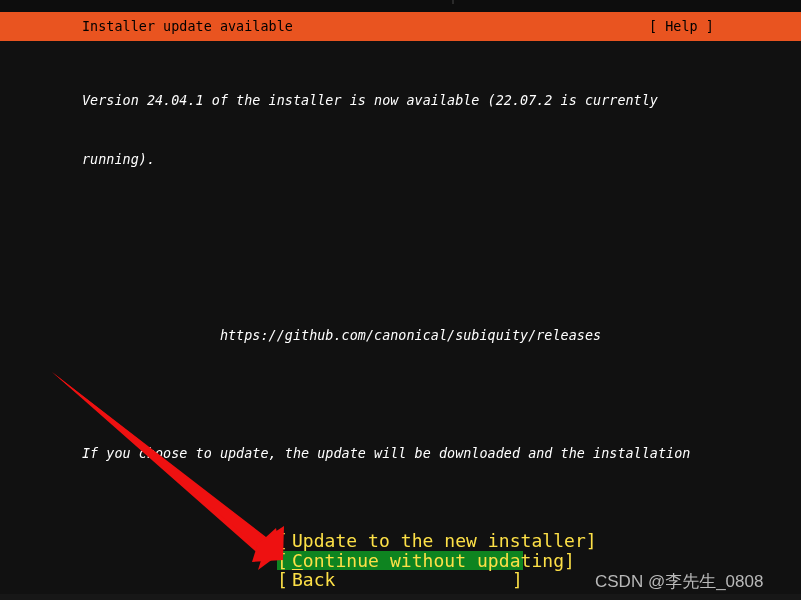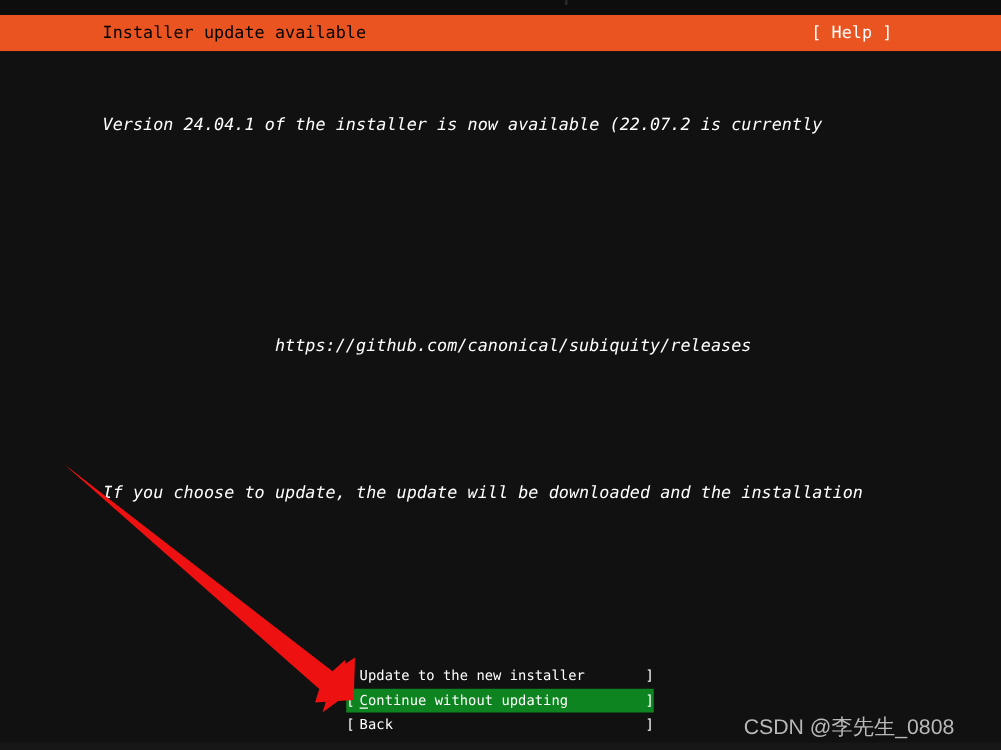--- a/index.html
+++ b/index.html
@@ -51,21 +51,21 @@
     letter-spacing: 0.05px;
     color: #000000;
     white-space: pre;
   }
   .header-help {
     position: absolute;
     left: 649px; top: 6px;
     font-size: 13.4px;
     line-height: 17px;
     letter-spacing: 0.05px;
-    color: #ffffff;
+    color: #000000;
     white-space: pre;
   }
 
   
   .body-area {
     position: absolute;
     left: 0; top: 41px;
     width: 801px;
     height: 559px;
     background: #111111;
@@ -82,22 +82,22 @@
   }
   .text-line { white-space: pre; font-style: italic; }
   .blank-line { height: 19.6px; }
 
   
   .buttons {
     position: absolute;
     left: 277px;
     top: 531px;
     width: 246px;
-    color: #ffffff;
-    font-size: 11px;
+    color: #fde047;
+    font-size: 18px;
     line-height: 19.6px;
     letter-spacing: 0.05px;
   }
   .btn-row {
     position: relative;
     height: 19.6px;
     display: flex;
     justify-content: space-between;
     align-items: center;
     white-space: pre;
@@ -153,20 +153,21 @@
   </div>
 
   <div class="header-bar">
     <div class="header-title">Installer update available</div>
     <div class="header-help">[ Help ]</div>
   </div>
 
   <div class="body-area">
     <div class="text-block">
       <div class="text-line">Version 24.04.1 of the installer is now available (22.07.2 is currently</div>
+      <div class="text-line">running).</div>
       <div class="text-line blank-line"></div>
       <div class="text-line blank-line"></div>
       <div class="text-line">                 https://github.com/canonical/subiquity/releases</div>
       <div class="text-line blank-line"></div>
       <div class="text-line">If you choose to update, the update will be downloaded and the installation</div>
     </div>
   </div>
 
   <div class="buttons">
 

